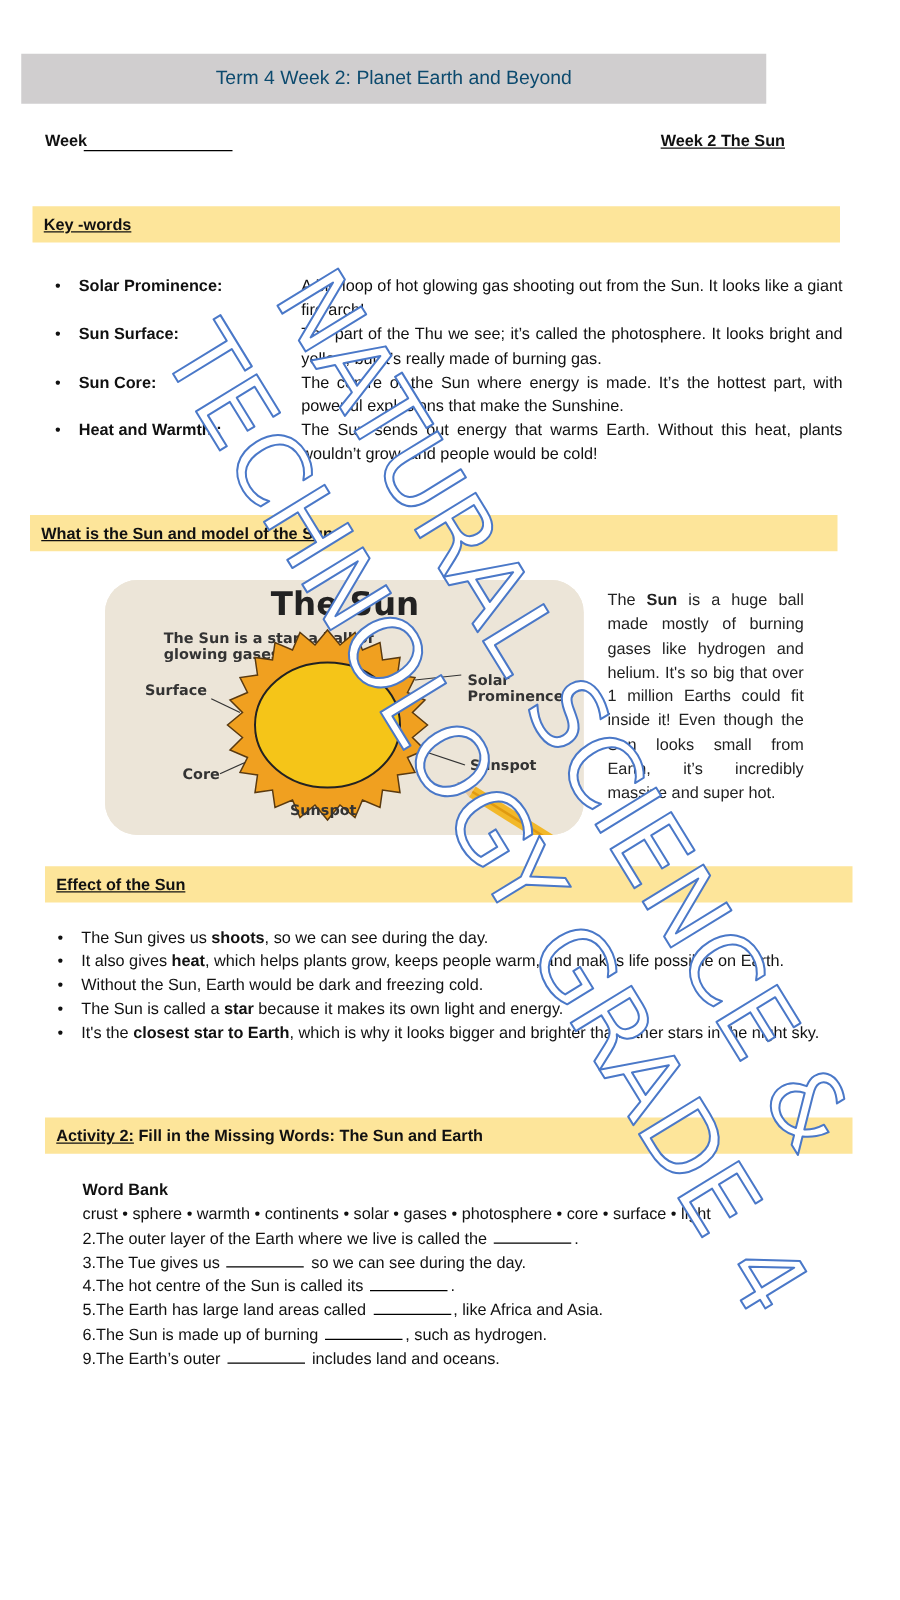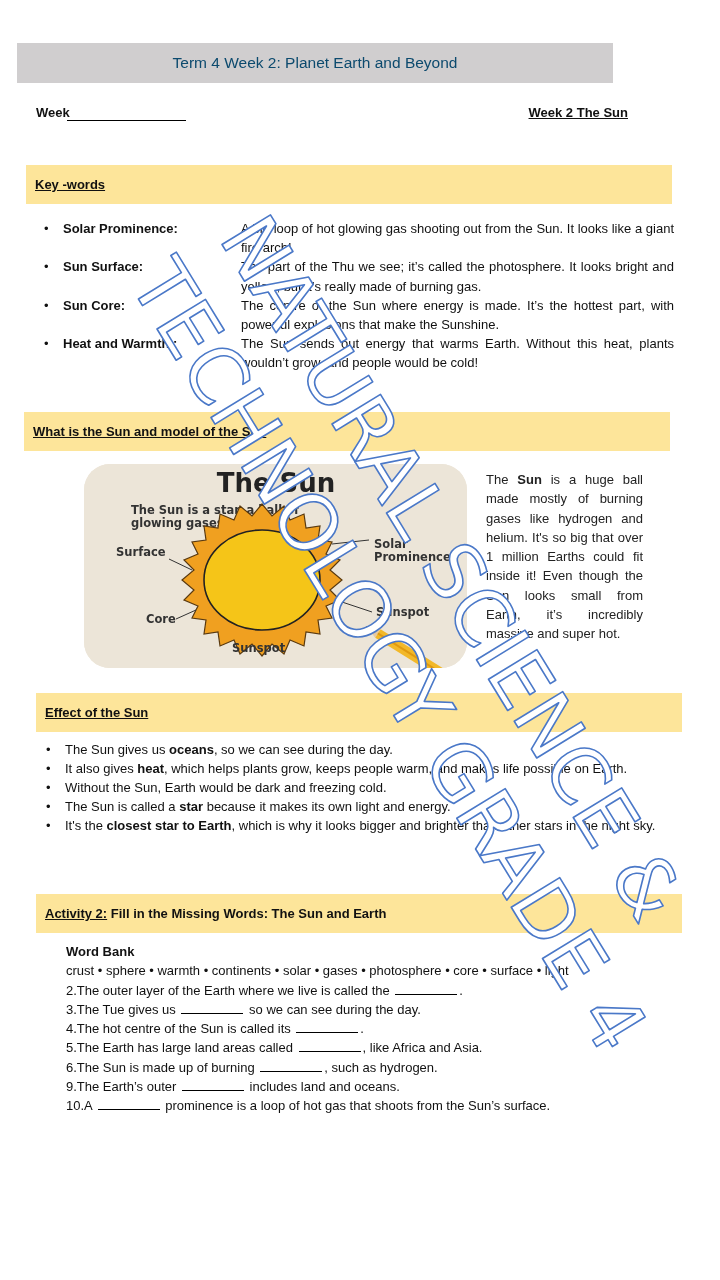--- a/index.html
+++ b/index.html
@@ -11,21 +11,21 @@
       position: absolute; left: 17px; top: 43px; width: 596px; height: 40px;
       background: #d0cecf; display: flex; align-items: center; justify-content: center;
       font-size: 15.5px; color: #0c4a6e;
     }
     .date-row { position: absolute; left: 36px; top: 105px; width: 592px; height: 20px; font-size: 13px; font-weight: bold; }
     .date-label { position: absolute; left: 0; top: 0; }
     .date-line { position: absolute; left: 31px; top: 15px; width: 119px; border-bottom: 1.5px solid #000; }
     .week-label { position: absolute; right: 0; top: 0; text-decoration: underline; }
 
     .band {
-      position: absolute; background: #fde59a; height: 39px;
+      position: absolute; background: #fde59a; height: 29px;
       display: flex; align-items: center; padding-left: 9px; box-sizing: border-box;
       font-size: 13px; font-weight: bold;
     }
     .band .u { text-decoration: underline; }
 
     .kw-list { position: absolute; left: 44px; top: 219px; width: 630px; font-size: 13px; line-height: 19.2px; }
     .kw-item { position: relative; display: flex; margin-bottom: 0; }
     .kw-bullet { width: 19px; flex: none; }
     .kw-term { width: 178px; flex: none; font-weight: bold; }
     .kw-def { flex: 1; text-align: justify; }
@@ -134,21 +134,21 @@
   <span>The </span><b>Sun</b><span> is a huge ball made mostly of burning gases like hydrogen and helium. It's so big that over 1 million Earths could fit inside it! Even though the Sun looks small from Earth, it’s incredibly massive and super hot.</span>
 </div>
 
 <div class="band" style="left:36px; top:693px; width:646px;">
   <span class="u">Effect of the Sun</span>
 </div>
 
 <div class="effect-list">
   <div class="effect-item">
     <span class="effect-bullet">•</span>
-    <span class="effect-text"><span>The Sun gives us </span><b>oceans</b><span>, so we can see during the day.</span></span>
+    <span class="effect-text"><span>The Sun gives us </span><b>shoots</b><span>, so we can see during the day.</span></span>
   </div>
   <div class="effect-item">
     <span class="effect-bullet">•</span>
     <span class="effect-text"><span>It also gives </span><b>heat</b><span>, which helps plants grow, keeps people warm, and makes life possible on Earth.</span></span>
   </div>
   <div class="effect-item">
     <span class="effect-bullet">•</span>
     <span class="effect-text"><span>Without the Sun, Earth would be dark and freezing cold.</span><b></b><span></span></span>
   </div>
   <div class="effect-item">
@@ -168,21 +168,20 @@
 
 <div class="wordbank">
   <div class="wb-title">Word Bank</div>
   <div>crust • sphere • warmth • continents • solar • gases • photosphere • core • surface • light</div>
   <div class="q"><span>2.The outer layer of the Earth where we live is called the </span><span class="blank"></span><span>.</span></div>
   <div class="q"><span>3.The Tue gives us </span><span class="blank"></span><span> so we can see during the day.</span></div>
   <div class="q"><span>4.The hot centre of the Sun is called its </span><span class="blank"></span><span>.</span></div>
   <div class="q"><span>5.The Earth has large land areas called </span><span class="blank"></span><span>, like Africa and Asia.</span></div>
   <div class="q"><span>6.The Sun is made up of burning </span><span class="blank"></span><span>, such as hydrogen.</span></div>
   <div class="q"><span>9.The Earth’s outer </span><span class="blank"></span><span> includes land and oceans.</span></div>
-  <div class="q"><span>10.A </span><span class="blank"></span><span> prominence is a loop of hot gas that shoots from the Sun’s surface.</span></div>
 </div>
 
 <svg class="watermark" viewBox="0 0 720 1280" xmlns="http://www.w3.org/2000/svg">
   <g font-family="DejaVu Sans, sans-serif" font-size="78" font-weight="normal" fill="#ffffff" stroke="#4a78c8" stroke-width="1.6" stroke-linejoin="round">
     <text x="0" y="0" transform="translate(218,238) rotate(58.5)">NATURAL SCIENCE &amp;</text>
     <text x="0" y="0" transform="translate(128,282) rotate(58.5)">TECHNOLOGY GRADE 4</text>
   </g>
 </svg>
 
 </body></html>

